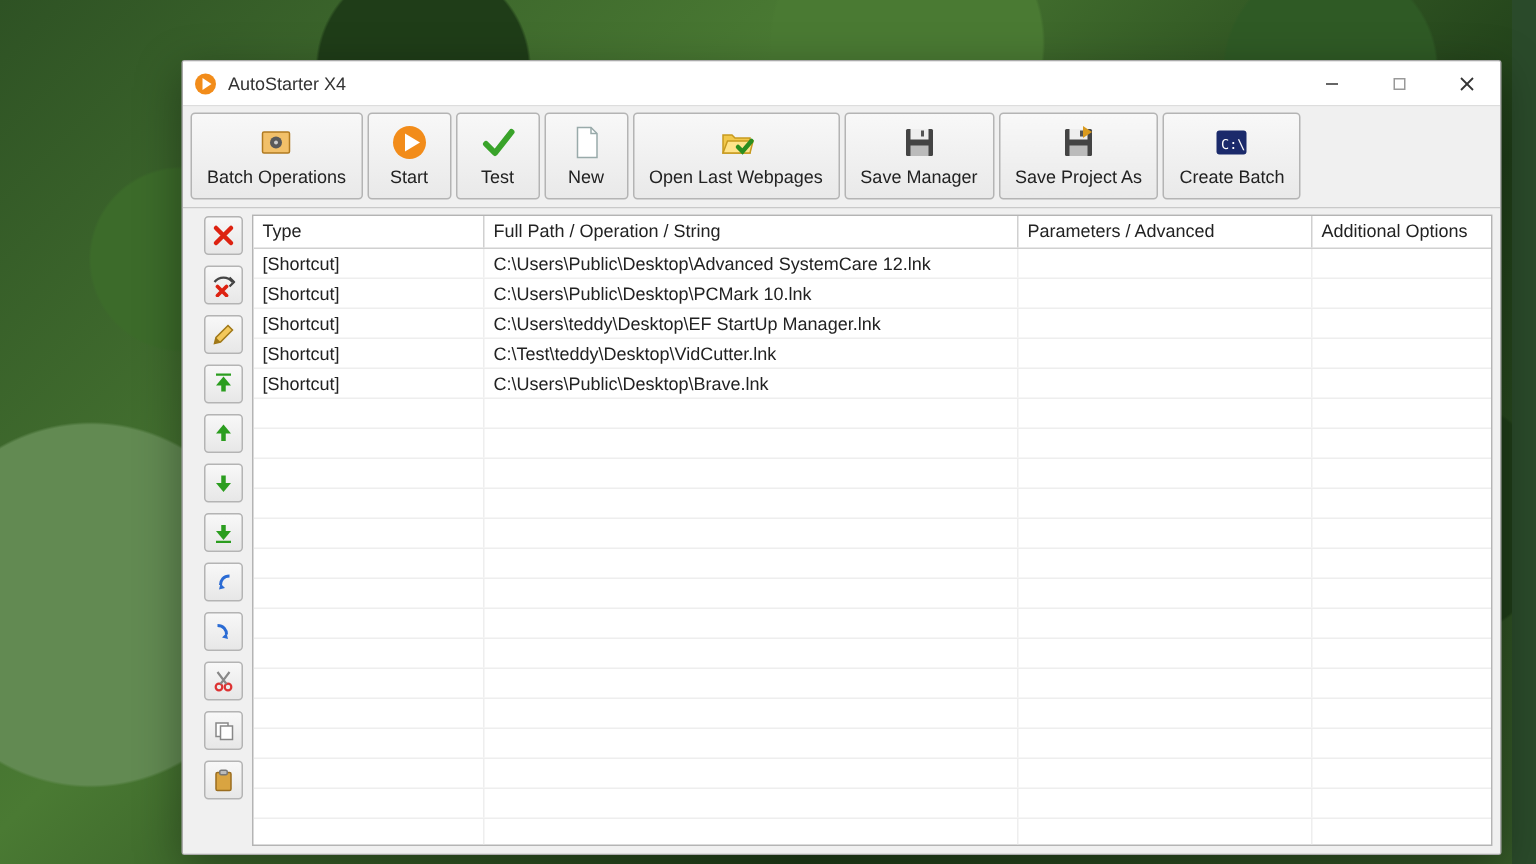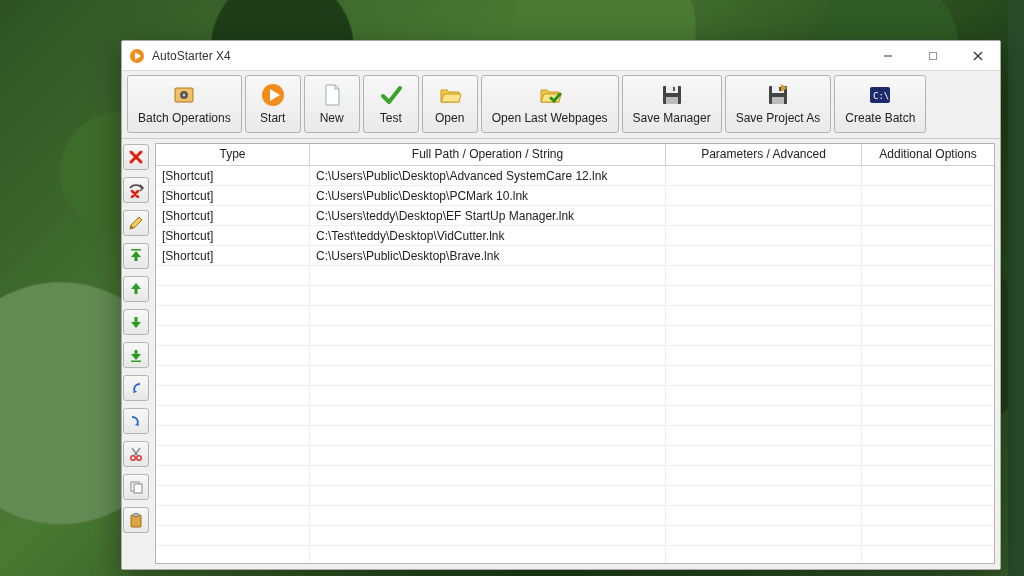--- a/index.html
+++ b/index.html
@@ -83,22 +83,21 @@
     color: #222;
     gap: 4px;
   }
   .t-btn .ico { width: 24px; height: 24px; }
 
   .workarea {
     flex: 1;
     display: flex;
     min-height: 0;
     background: #f0f0f0;
-    padding: 4px 5px 5px 1px;
-    text-align: center;
+    padding: 4px 5px 5px 14px;
   }
   .sidebar {
     width: 28px;
     display: flex;
     flex-direction: column;
     gap: 7px;
     padding-top: 1px;
   }
   .s-btn {
     width: 26px; height: 26px;
@@ -204,42 +203,33 @@
           <svg viewBox="0 0 24 24">
               <circle cx="12" cy="12" r="11" fill="#f28c1a"></circle>
               <polygon points="9,6 19,12 9,18" fill="#fff"></polygon>
             </svg>
         </span>
         <span>Start</span>
       </div>
       <div class="t-btn">
         <span class="ico">
           <svg viewBox="0 0 24 24">
+              <polyline points="4,13 10,19 21,5" fill="none" stroke="#39a32a" stroke-width="4" stroke-linecap="round" stroke-linejoin="round"></polyline>
+            </svg>
+        </span>
+        <span>Test</span>
+      </div>
+      <div class="t-btn">
+        <span class="ico">
+          <svg viewBox="0 0 24 24">
               <path d="M6 2h9l4 4v16H6z" fill="#fff" stroke="#9aa"></path>
               <path d="M15 2v4h4" fill="none" stroke="#9aa"></path>
             </svg>
         </span>
         <span>New</span>
-      </div>
-      <div class="t-btn">
-        <span class="ico">
-          <svg viewBox="0 0 24 24">
-              <polyline points="4,13 10,19 21,5" fill="none" stroke="#39a32a" stroke-width="4" stroke-linecap="round" stroke-linejoin="round"></polyline>
-            </svg>
-        </span>
-        <span>Test</span>
-      </div>
-      <div class="t-btn">
-        <span class="ico">
-          <svg viewBox="0 0 24 24">
-              <path d="M3 7h6l2 2h10v10H3z" fill="#f2c84b" stroke="#c79a1f"></path>
-              <path d="M3 19l3-8h17l-2 8z" fill="#ffe38a" stroke="#c79a1f"></path>
-            </svg>
-        </span>
-        <span>Open</span>
       </div>
       <div class="t-btn">
         <span class="ico">
           <svg viewBox="0 0 24 24">
               <path d="M3 7h6l2 2h10v10H3z" fill="#f2c84b" stroke="#c79a1f"></path>
               <path d="M3 19l3-8h17l-2 8z" fill="#ffe38a" stroke="#c79a1f"></path>
               <polyline points="13,15 16,18 22,11" fill="none" stroke="#2b8e1f" stroke-width="3" stroke-linecap="round"></polyline>
             </svg>
         </span>
         <span>Open Last Webpages</span>

